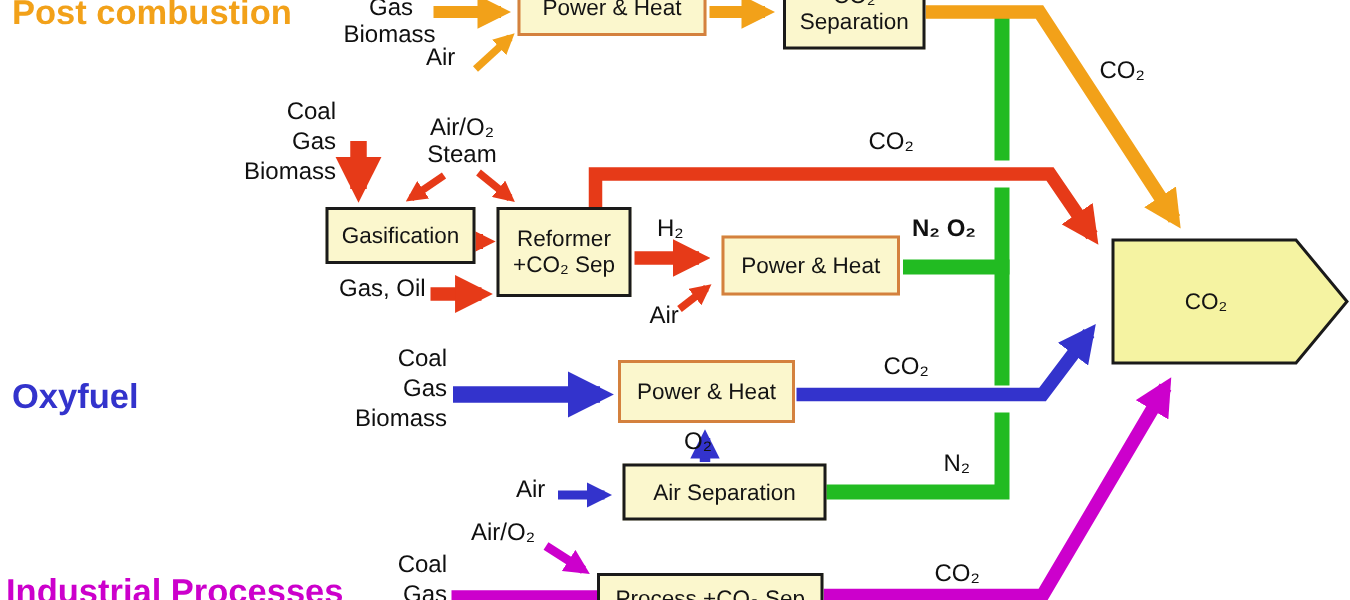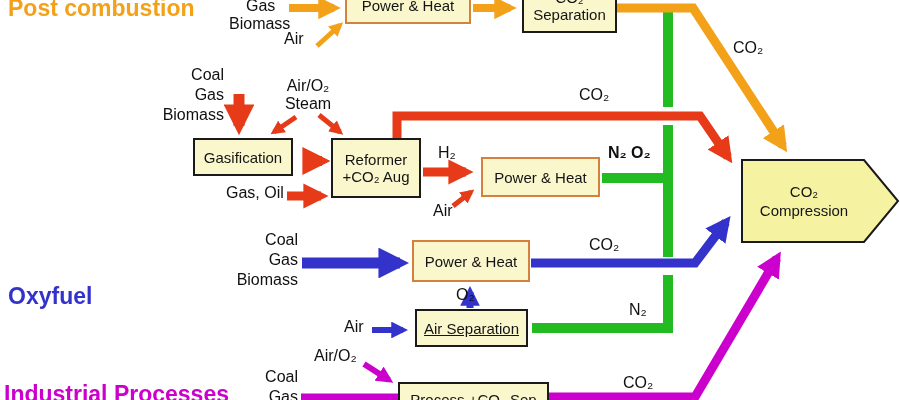--- a/index.html
+++ b/index.html
@@ -4,21 +4,21 @@
 <style>
   html,body{margin:0;padding:0;background:#fff;}
   #stage{
     position:relative;width:900px;height:400px;overflow:hidden;background:#fff;
     font-family:"Liberation Sans","DejaVu Sans",sans-serif;color:#101010;
   }
   #flows{position:absolute;left:0;top:0;width:900px;height:400px;}
   .sec{position:absolute;font-weight:700;font-size:23px;white-space:nowrap;letter-spacing:0px;}
   .sec.post{color:var(--c-orange);}
   .sec.pre{color:var(--c-red);}
-  .sec.oxy{color:var(--c-blue);margin-top:32px;}
+  .sec.oxy{color:var(--c-blue);}
   .sec.ind{color:var(--c-magenta);}
   .lbl{position:absolute;font-size:16px;color:#101010;white-space:nowrap;line-height:18px;}
   .stack{position:absolute;font-size:16px;color:#101010;line-height:20px;}
   .stack.r{text-align:right;}
   .stack.c{text-align:center;line-height:18px;}
   .box{
     position:absolute;background:var(--c-boxfill);border:2px solid #1a1a1a;
     display:flex;flex-direction:column;align-items:center;justify-content:center;
     font-size:15px;line-height:17px;text-align:center;box-sizing:border-box;color:#141414;
   }
@@ -92,42 +92,41 @@
   <div class="sec oxy" style="left:8px;top:251px;">Oxyfuel</div>
   <div class="sec ind" style="left:4px;top:381px;">Industrial Processes</div>
 
   <div class="box warm" style="left:345px;top:-14px;width:126px;height:38px;">
     <span>Power &amp; Heat</span>
   </div>
   <div class="box" style="left:522px;top:-22px;width:95px;height:55px;">
     <span>CO₂</span>
     <span>Separation</span>
   </div>
-  <div class="box" style="left:193px;top:138px;width:100px;height:38px;">
+  <div class="box" style="left:217px;top:138px;width:100px;height:38px;">
     <span>Gasification</span>
   </div>
   <div class="box" style="left:331px;top:138px;width:90px;height:60px;">
     <span>Reformer</span>
-    <span>+CO₂ Aug</span>
+    <span>+CO₂ Sep</span>
   </div>
   <div class="box warm" style="left:481px;top:157px;width:119px;height:40px;">
     <span>Power &amp; Heat</span>
   </div>
   <div class="box warm" style="left:412px;top:240px;width:118px;height:42px;">
     <span>Power &amp; Heat</span>
   </div>
-  <div class="box" style="left:415px;top:309px;width:113px;height:38px;text-decoration:underline;">
+  <div class="box" style="left:415px;top:309px;width:136px;height:38px;">
     <span>Air Separation</span>
   </div>
   <div class="box" style="left:398px;top:382px;width:151px;height:34px;">
     <span>Process +CO₂ Sep</span>
   </div>
   <div class="penta-text">
     <span>CO₂</span>
-    <span>Compression</span>
   </div>
 
   <div class="lbl" style="left:246px;top:-3px;">Gas</div>
   <div class="lbl" style="left:229px;top:15px;">Biomass</div>
   <div class="lbl" style="left:284px;top:30px;">Air</div>
 
   <div class="stack r" style="left:150px;top:65px;width:74px;">
     <div>Coal</div>
     <div>Gas</div>
     <div>Biomass</div>

